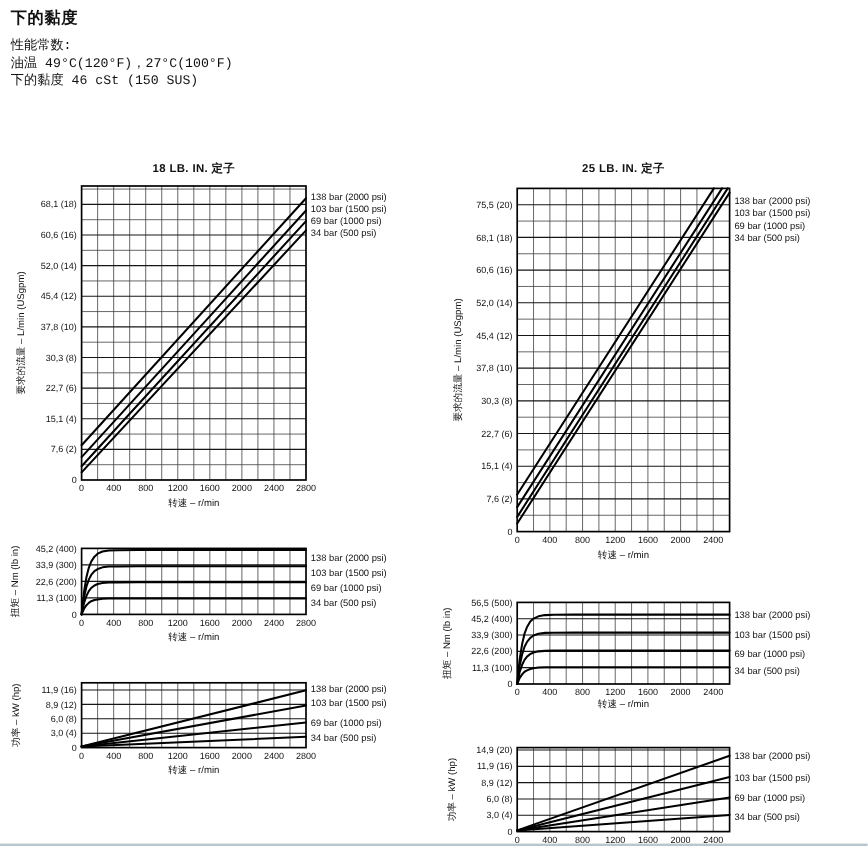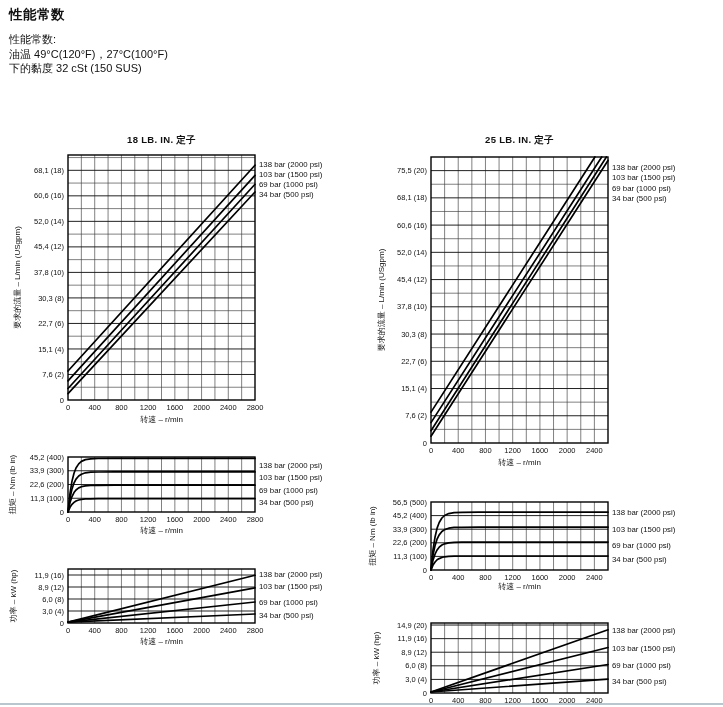--- a/index.html
+++ b/index.html
@@ -1,40 +1,40 @@
 <!DOCTYPE html>
 <html><head>
 <meta charset="utf-8">
 <style>
   html,body{margin:0;padding:0;background:#fff;}
   body{width:723px;height:707px;position:relative;overflow:hidden;
        font-family:"Liberation Sans","DejaVu Sans",sans-serif;color:#111;}
   .header{position:absolute;left:9px;top:6px;}
   .header h1{font-size:13.5px;font-weight:bold;margin:0 0 8px 0;letter-spacing:.5px;}
-  .header .ln{font-size:11px;line-height:14.5px;white-space:pre;}
+  .header .ln{font-size:11px;line-height:14.5px;white-space:pre;font-family:Liberation Mono, monospace;}
   #charts{position:absolute;left:0;top:0;}
   text{fill:#111;}
   .tick{font-size:7.5px;}
   .leg{font-size:7.8px;}
   .axlab{font-size:8px;}
   .ctitle{font-size:9.5px;font-weight:600;letter-spacing:.3px;}
   .grid{stroke:#3c3c3c;stroke-width:.65;}
   .gridM{stroke:#161616;stroke-width:.95;}
   .frame{fill:none;stroke:#000;stroke-width:1.4;}
   .ser{fill:none;stroke:#000;stroke-width:1.7;stroke-linejoin:round;stroke-linecap:round;}
   .bottom-rule{position:absolute;left:0;top:703px;width:723px;height:2px;background:#b9c6ce;}
 </style>
 </head>
 <body>
 
 <div class="header">
-  <h1>性能常数</h1>
+  <h1>下的黏度</h1>
   <div class="ln">性能常数:</div>
   <div class="ln">油温 49°C(120°F)，27°C(100°F)</div>
-  <div class="ln">下的黏度 32 cSt (150 SUS)</div>
+  <div class="ln">下的黏度 46 cSt (150 SUS)</div>
 </div>
 
 <svg id="charts" width="723" height="707" viewBox="0 0 723 707">
     <g>
       <g>
         <line x1="81.35714285714286" y1="155" x2="81.35714285714286" y2="400" class="grid"></line>
         <line x1="94.71428571428571" y1="155" x2="94.71428571428571" y2="400" class="grid"></line>
         <line x1="108.07142857142857" y1="155" x2="108.07142857142857" y2="400" class="grid"></line>
         <line x1="121.42857142857142" y1="155" x2="121.42857142857142" y2="400" class="grid"></line>
         <line x1="134.78571428571428" y1="155" x2="134.78571428571428" y2="400" class="grid"></line>

